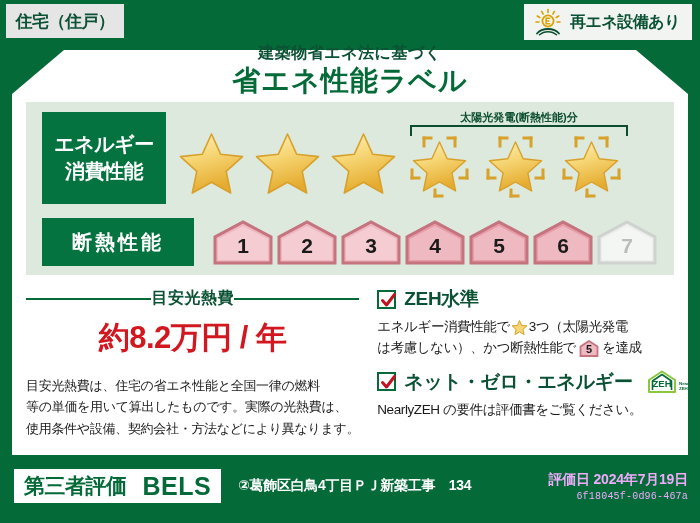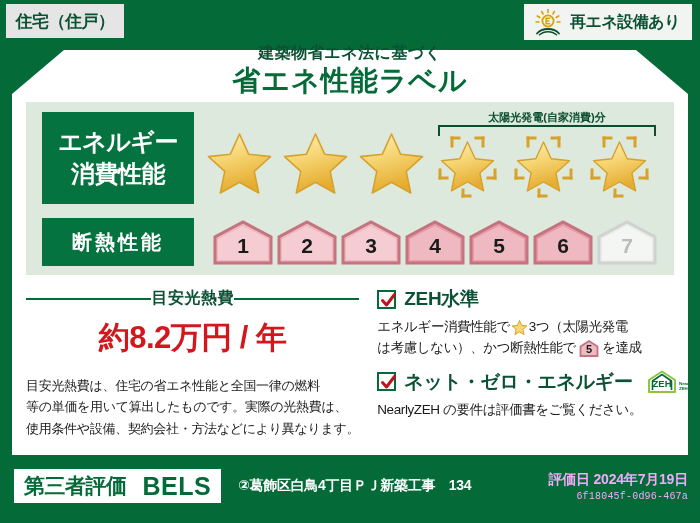--- a/index.html
+++ b/index.html
@@ -139,23 +139,23 @@
     text-align: center;
     box-sizing: border-box;
     display: flex;
     flex-direction: column;
     align-items: center;
     justify-content: center;
     flex: none;
   }
   .perf-row.energy .perf-key {
     margin-left: 16px;
-    width: 152px;
+    width: 124px;
     height: 92px;
-    font-size: 24px;
+    font-size: 20px;
     line-height: 1.35;
     letter-spacing: -0.5px;
   }
   .perf-row.insulation .perf-key {
     margin-left: 16px;
     width: 152px;
     height: 48px;
     font-size: 20px;
     letter-spacing: 3px;
   }
@@ -425,21 +425,21 @@
   <div class="panel-body">
 
     <div class="perf-block">
 
       <div class="perf-row energy">
         <div class="perf-key">
           <span>エネルギー</span>
           <span>消費性能</span>
         </div>
         <div class="stars-wrap">
-          <div class="solar-annotation">太陽光発電(自家消費)分</div>
+          <div class="solar-annotation">太陽光発電(断熱性能)分</div>
           <div class="solar-bracket"></div>
           <div class="star-strip">
 
             <span class="star-cell">
               <svg viewBox="0 0 75 76">
                 <defs>
                   <linearGradient id="sg" x1="0" y1="0" x2="0.3" y2="1">
                     <stop offset="0%" stop-color="#fdf0c0"></stop>
                     <stop offset="45%" stop-color="#f6d675"></stop>
                     <stop offset="100%" stop-color="#e5ab2e"></stop>

